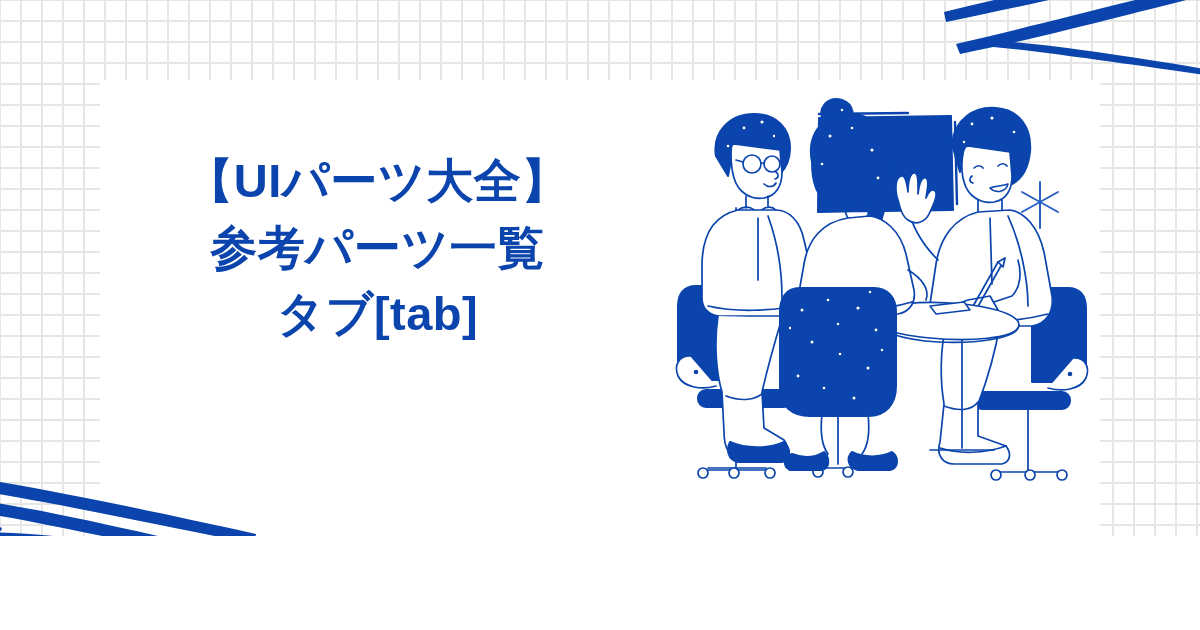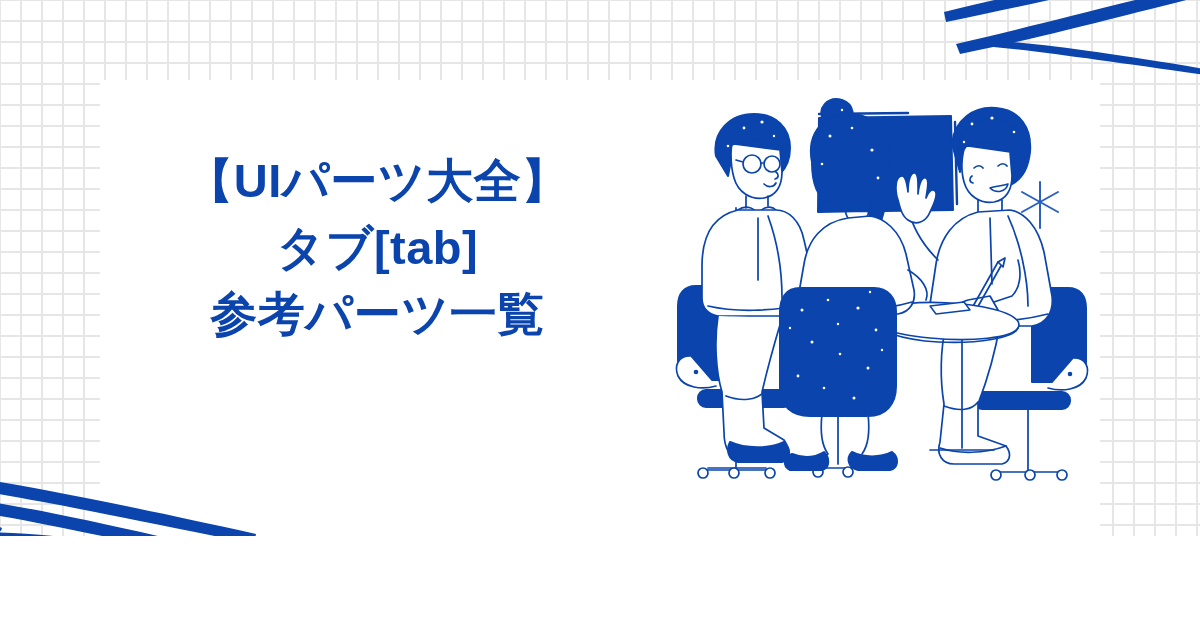--- a/index.html
+++ b/index.html
@@ -109,22 +109,22 @@
         <path d="M4 40 C 80 52, 170 70, 296 98 L 294 108 C 166 82, 78 64, 2 52 Z"></path>
         <path d="M6 62 C 86 74, 176 94, 298 124 L 296 134 C 172 106, 82 86, 4 74 Z"></path>
         <path d="M10 96 C 80 96, 166 106, 298 128 L 297 133 C 164 112, 80 102, 10 101 Z"></path>
         <path d="M12 92 C 22 89, 34 89, 42 92 L 41 95 C 33 93, 22 93, 13 95 Z"></path>
       </g>
     </svg>
   </div>
 
   <div id="headline" style="color: rgb(10, 68, 172);">
     <span class="line">【UIパーツ大全】</span>
+    <span class="line">参考パーツ一覧</span>
     <span class="line">タブ[tab]</span>
-    <span class="line">参考パーツ一覧</span>
   </div>
 
   <div id="illustration">
     <svg viewBox="0 0 420 450" xmlns="http://www.w3.org/2000/svg" aria-hidden="true">
       <g id="ill-root" fill="none" stroke="#0a44ac" stroke-width="1.7" stroke-linecap="round" stroke-linejoin="round">
 
         <g>
           <path d="M147 26 L279 24 L281 118 L212 119 L205 143 L196 119 L146 120 Z" fill="#0a44ac" stroke="#0a44ac" stroke-width="2"></path>
           <path d="M147 22 L236 21" stroke="#0a44ac" stroke-width="2.4" fill="none"></path>
           <path d="M283 30 L285 112" stroke="#0a44ac" stroke-width="2.4" fill="none"></path>

